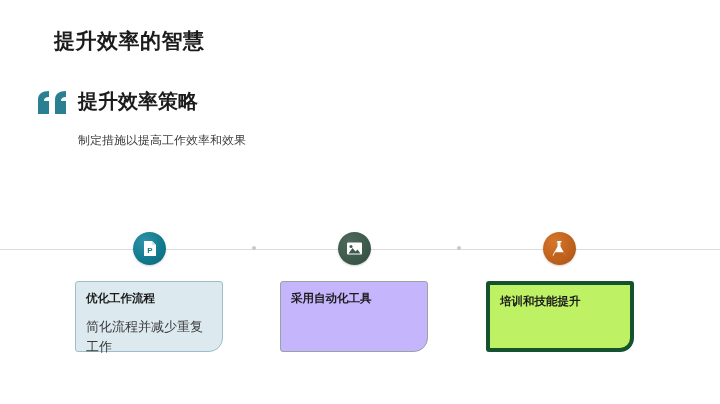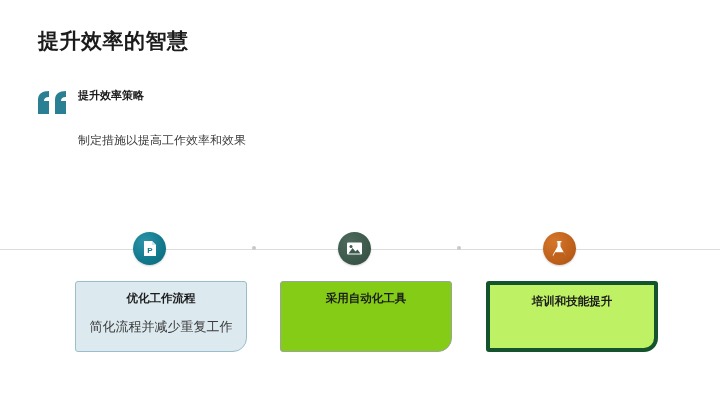--- a/index.html
+++ b/index.html
@@ -17,21 +17,21 @@
 
   #slide {
     position: absolute;
     inset: 0;
     background: #ffffff;
   }
 
   
   #slide-title {
     position: absolute;
-    left: 38px;
+    left: 54px;
     top: 27px;
     font-size: 21px;
     font-weight: bold;
     color: #1b1b1b;
     letter-spacing: 0.5px;
     white-space: nowrap;
   }
 
   
   #quote-block {
@@ -47,21 +47,21 @@
     width: 34px;
     height: 26px;
     color: #2b7f92;
     line-height: 1;
   }
   #quote-mark-icon svg { display: block; }
   #section-heading {
     position: absolute;
     left: 42px;
     top: 0px;
-    font-size: 11px;
+    font-size: 20px;
     font-weight: bold;
     color: #1b1b1b;
     white-space: nowrap;
   }
   #section-subtext {
     position: absolute;
     left: 42px;
     top: 45px;
     font-size: 12px;
     color: #3a3a3a;
@@ -104,25 +104,25 @@
   }
   .node-icon svg { display: block; }
   #node-icon-1 { left: 133px; background: radial-gradient(circle at 35% 30%, #2e93a8 0%, #127a8e 55%, #0d6678 100%); }
   #node-icon-2 { left: 338px; background: radial-gradient(circle at 35% 30%, #4d6a5c 0%, #3d5a4c 55%, #324a40 100%); }
   #node-icon-3 { left: 543px; background: radial-gradient(circle at 35% 30%, #d4762a 0%, #c0621c 55%, #a85314 100%); }
 
   
   .step-card {
     position: absolute;
     top: 281px;
-    width: 172px;
+    width: 148px;
     border-radius: 3px 3px 14px 3px;
     box-sizing: border-box;
     padding: 10px 10px 12px 10px;
-    text-align: center;
+    text-align: left;
   }
   .card-title {
     font-size: 11.5px;
     font-weight: bold;
     color: #1b1b1b;
     line-height: 1.2;
     margin: 0 0 11px 0;
   }
   .card-desc {
     font-size: 13px;
@@ -133,21 +133,21 @@
 
   #step-card-1 {
     left: 75px;
     height: 71px;
     background: #dce9ef;
     border: 1px solid #9bbecb;
   }
   #step-card-2 {
     left: 280px;
     height: 71px;
-    background: #84cc16;
+    background: #c4b5fd;
     border: 1px solid #9aa49e;
   }
   #step-card-3 {
     left: 486px;
     height: 71px;
     background: #bef264;
     border: 4px solid #14532d;
   }
 </style>
 </head>

